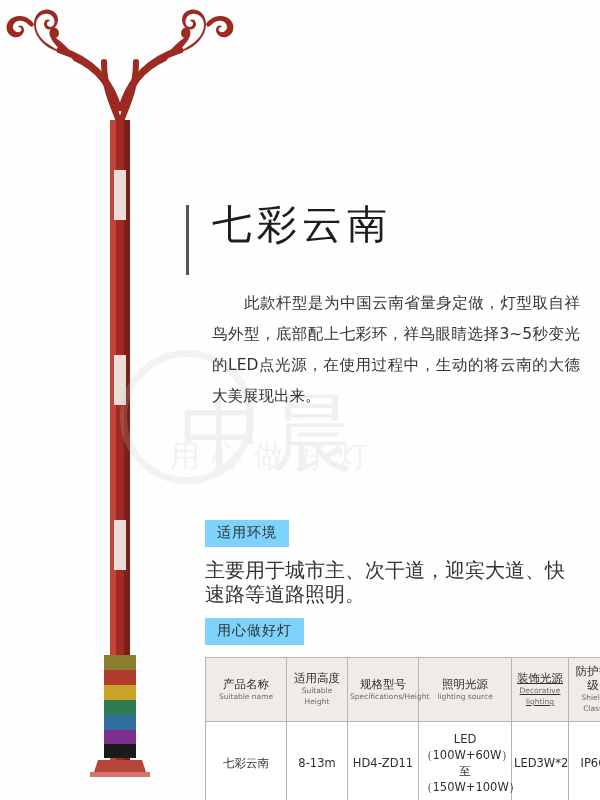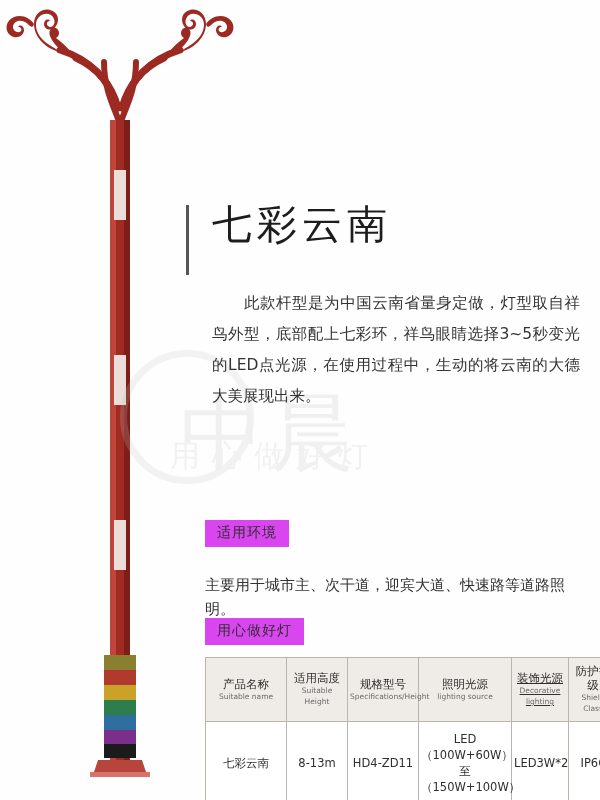--- a/index.html
+++ b/index.html
@@ -113,29 +113,29 @@
   .section {
     position: absolute;
     left: 205px;
     width: 378px;
   }
   .sec-env { top: 520px; }
   .sec-spec { top: 618px; }
 
   .sec-head {
     display: inline-block;
-    background: #d946ef;
+    background: #7dd3fc;
     padding: 4px 12px 5px 12px;
     font-size: 14px;
     color: #2f2f2f;
     letter-spacing: 1px;
   }
   .sec-body {
-    margin-top: 26px;
-    font-size: 15px;
+    margin-top: 11px;
+    font-size: 20px;
     color: #333;
     line-height: 24px;
   }
 
   
   .spec-table {
     margin-top: 12px;
     border-collapse: collapse;
     width: 378px;
     table-layout: fixed;

